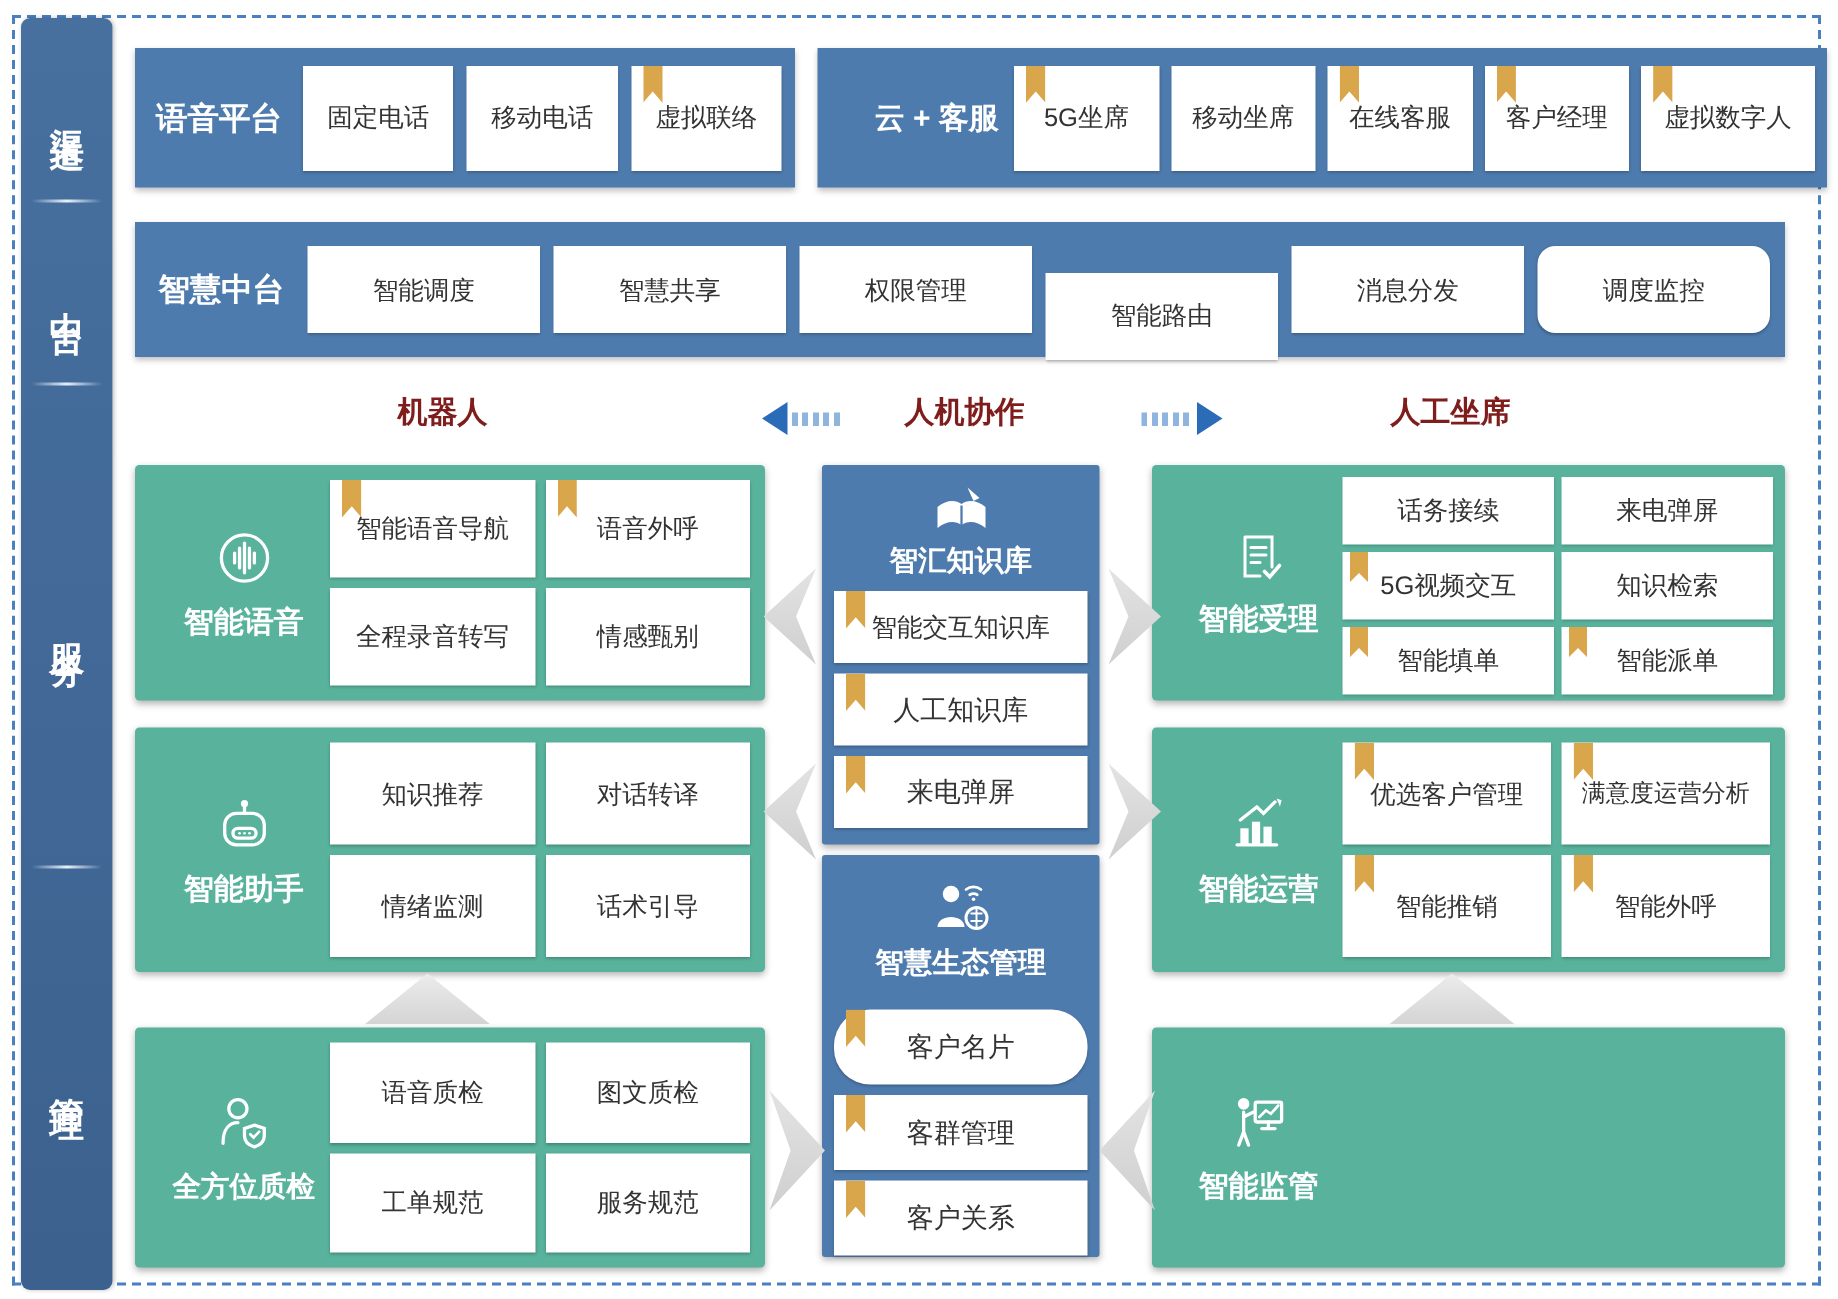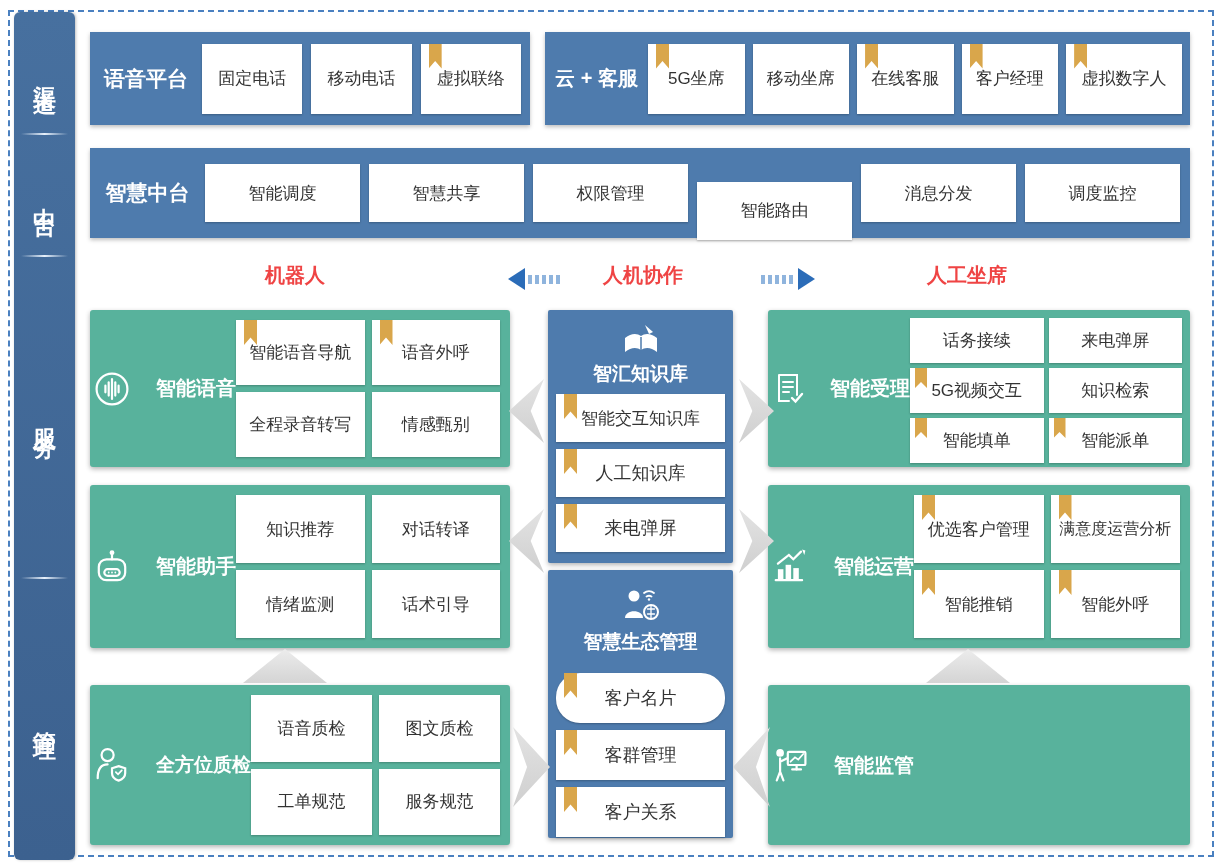--- a/index.html
+++ b/index.html
@@ -21,33 +21,33 @@
   .panel-title{color:#fff;font-weight:bold;font-size:21px;text-align:center;flex:0 0 auto;}
   .panel-items{flex:1;display:flex;gap:9px;align-items:center;}
   .wbox{position:relative;background:#fff;display:flex;align-items:center;justify-content:center;
     color:#333;font-size:17px;box-shadow:0 1px 2px rgba(0,0,0,.25);}
 
   .bm{position:absolute;top:0;left:8px;width:13px;height:25px;background:#d9a64b;
     clip-path:polygon(0 0,100% 0,100% 100%,50% 70%,0 100%);}
   .bm-sm{width:12px;height:20px;left:5px;}
 
   
-  .sec-head{position:absolute;top:262px;height:26px;font-weight:bold;font-size:20px;color:#ef4444;
+  .sec-head{position:absolute;top:262px;height:26px;font-weight:bold;font-size:20px;color:#7f1d1d;
     text-align:center;line-height:26px;}
   .harrow{position:absolute;top:268px;display:flex;align-items:center;}
   .ah-left{width:0;height:0;border-top:11px solid transparent;border-bottom:11px solid transparent;border-right:17px solid #2b6cb8;}
   .ah-right{width:0;height:0;border-top:11px solid transparent;border-bottom:11px solid transparent;border-left:17px solid #2b6cb8;}
   .atail{width:34px;height:9px;margin:0 3px;
     background:repeating-linear-gradient(90deg,#8fb4dd 0 4px,rgba(0,0,0,0) 4px 7px);}
 
   
   .gblock{position:absolute;left:90px;width:420px;background:#58b29c;border-radius:3px;
     box-shadow:0 2px 5px rgba(0,0,0,.3);display:flex;}
   .gblock.right{left:768px;width:422px;}
-  .gb-side{flex:0 0 115px;display:flex;flex-direction:row;align-items:center;justify-content:center;gap:22px;}
+  .gb-side{flex:0 0 115px;display:flex;flex-direction:column;align-items:center;justify-content:center;gap:7px;margin-left:15px;}
   .gblock.right .gb-side{flex:0 0 112px;}
   .gb-title{color:#fff;font-weight:bold;font-size:20px;white-space:nowrap;}
   .gb-grid{flex:1;display:grid;grid-template-columns:1fr 1fr;gap:7px;padding:10px 10px 10px 0;}
   .gb-grid .wbox{font-size:17px;}
   .gb-grid.tight{gap:5px;padding:8px 8px 4px 0;}
   .gb-grid .sm{font-size:16px;}
 
   
   .cblock{position:absolute;left:548px;width:185px;background:#4e7bad;border-radius:2px;
     box-shadow:0 2px 5px rgba(0,0,0,.3);}
@@ -98,21 +98,21 @@
       <div class="wbox" style="flex:1;height:70px;">
         <span>移动电话</span>
       </div>
       <div class="wbox" style="flex:1;height:70px;">
         <span class="bm"></span>
         <span>虚拟联络</span>
       </div>
     </div>
   </div>
 
-  <div class="panel" style="left:545px;top:32px;width:645px;height:93px;">
+  <div class="panel" style="left:545px;top:32px;width:645px;height:93px;padding-left:28px;">
     <div class="panel-title" style="width:103px;font-size:20px;">云 + 客服</div>
     <div class="panel-items" style="padding-right:8px;gap:8px;">
       <div class="wbox" style="flex:1;height:70px;">
         <span class="bm"></span>
         <span>5G坐席</span>
       </div>
       <div class="wbox" style="flex:1;height:70px;text-align:center;">
         <span>移动坐席</span>
       </div>
       <div class="wbox" style="flex:1;height:70px;">
@@ -141,21 +141,21 @@
       </div>
       <div class="wbox" style="flex:1;height:58px;">
         <span>权限管理</span>
       </div>
       <div class="wbox" style="flex:1;height:58px;margin-top:35px;">
         <span>智能路由</span>
       </div>
       <div class="wbox" style="flex:1;height:58px;">
         <span>消息分发</span>
       </div>
-      <div class="wbox" style="flex:1;height:58px;">
+      <div class="wbox" style="flex:1;height:58px;border-radius:12px;">
         <span>调度监控</span>
       </div>
     </div>
   </div>
 
   <div class="sec-head" style="left:245px;width:100px;">机器人</div>
   <div class="harrow" style="left:508px;">
     <div class="ah-left"></div>
     <div class="atail"></div>
   </div>

